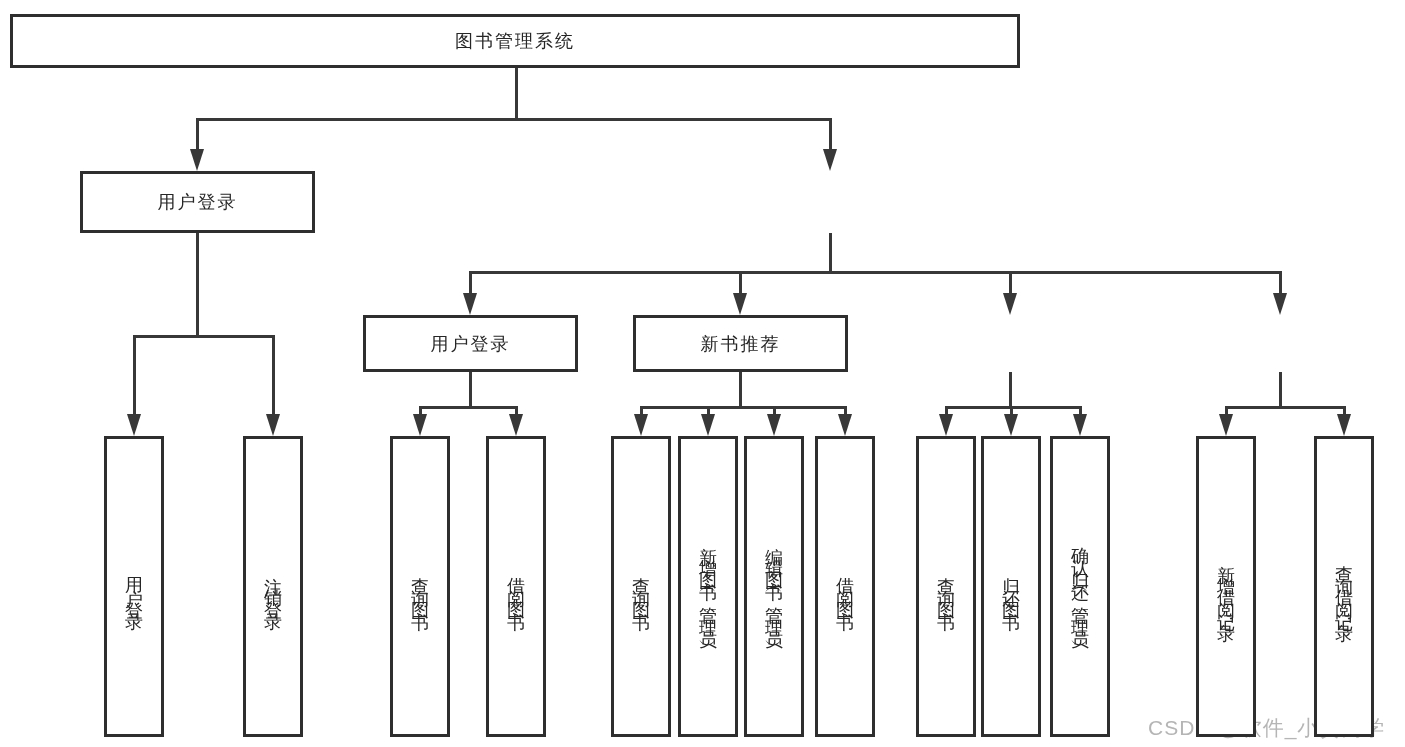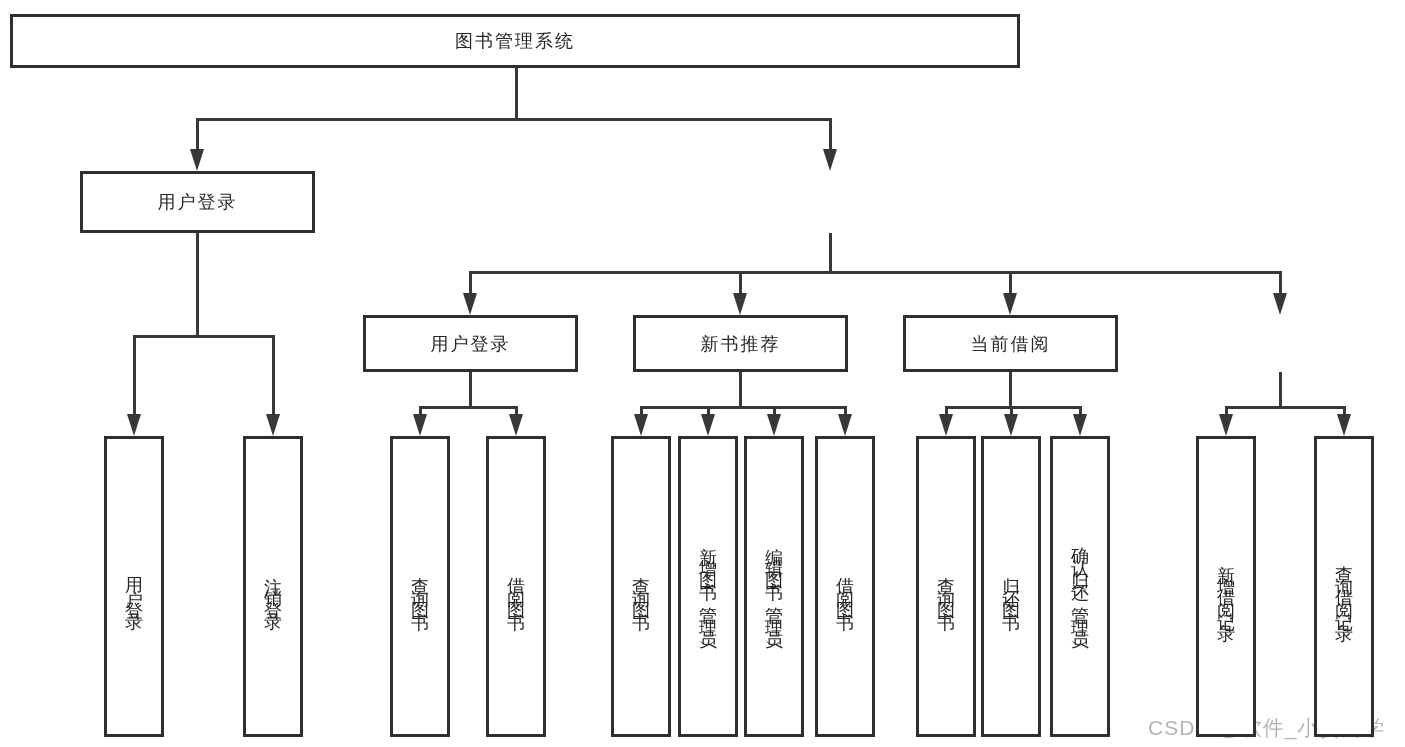--- a/index.html
+++ b/index.html
@@ -123,23 +123,20 @@
     </div>
     <div class="box h" style="left: 80px; top: 171px; width: 235px; height: 62px;">
       <span>用户登录</span>
     </div>
     <div class="box h" style="left: 363px; top: 315px; width: 215px; height: 57px;">
       <span>用户登录</span>
     </div>
     <div class="box h" style="left: 633px; top: 315px; width: 215px; height: 57px;">
       <span>新书推荐</span>
     </div>
-    <div class="box h" style="left: 903px; top: 315px; width: 215px; height: 57px;">
-      <span>当前借阅</span>
-    </div>
     <div class="box v" style="left: 104px; top: 436px; width: 60px; height: 301px;">
       <span>用户登录</span>
     </div>
     <div class="box v" style="left: 243px; top: 436px; width: 60px; height: 301px;">
       <span>注销登录</span>
     </div>
     <div class="box v" style="left: 390px; top: 436px; width: 60px; height: 301px;">
       <span>查询图书</span>
     </div>
     <div class="box v" style="left: 486px; top: 436px; width: 60px; height: 301px;">

